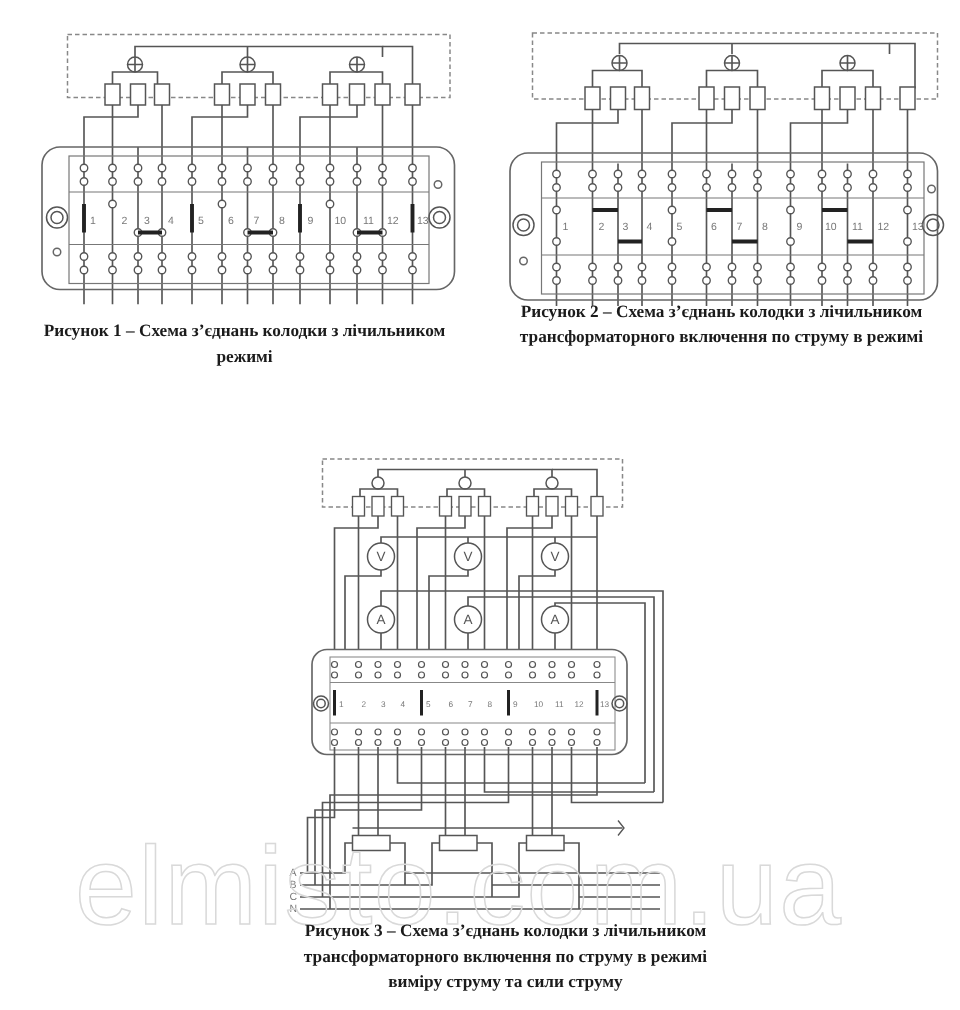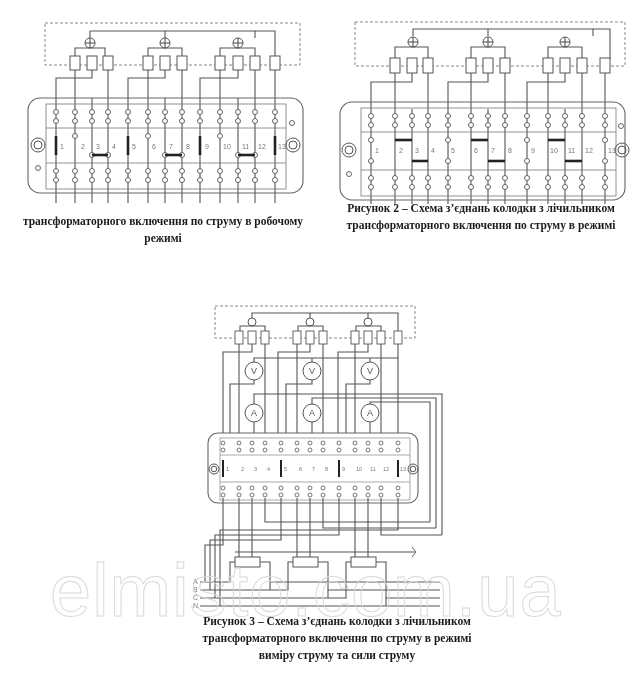--- a/index.html
+++ b/index.html
@@ -166,21 +166,21 @@
     <text x="166" y="131">8</text>
     <text x="185" y="131">9</text>
     <text x="203" y="131">10</text>
     <text x="222" y="131">11</text>
     <text x="238" y="131">12</text>
     <text x="258" y="131">13</text>
   </g>
 </svg>
 </div>
 <div class="caption" style="left:8px;top:213px;width:310px;">
-  <div>трансформаторного включення по струму в робочому</div>
+  <div>Рисунок 1 – Схема з’єднань колодки з лічильником</div>
   <div>режимі</div>
 </div>
 
 <div class="fig" style="left:335px;top:14px;">
 <svg width="295" height="190" viewBox="0 0 295 190">
   <rect class="dash" x="20" y="8" width="270" height="44"></rect>
   <polyline class="wire" points="78,22 78,15 258,15 258,22"></polyline>
   <line class="wire" x1="153" y1="15" x2="153" y2="22"></line>
   <polyline class="wire" points="258,15 275,15 275,45"></polyline>
   <circle class="box" cx="78" cy="28" r="5"></circle>

